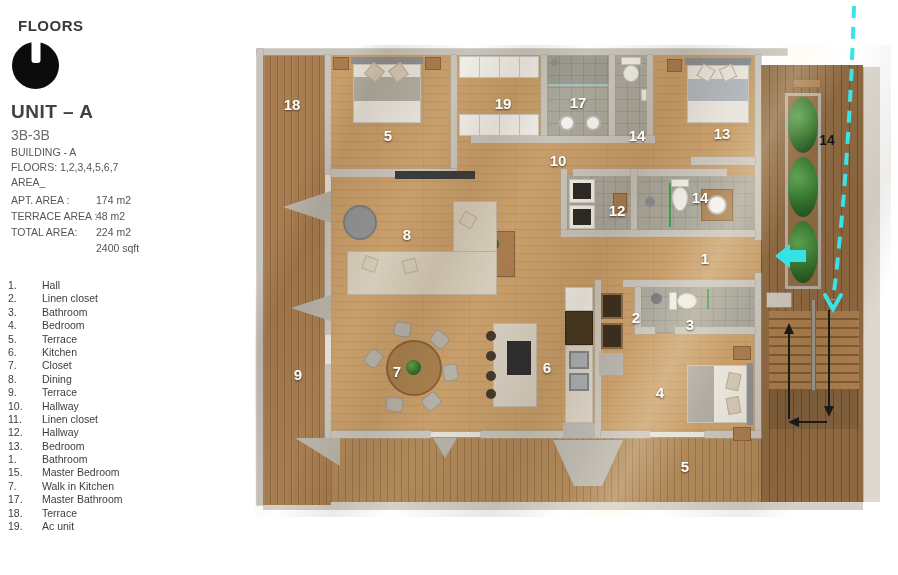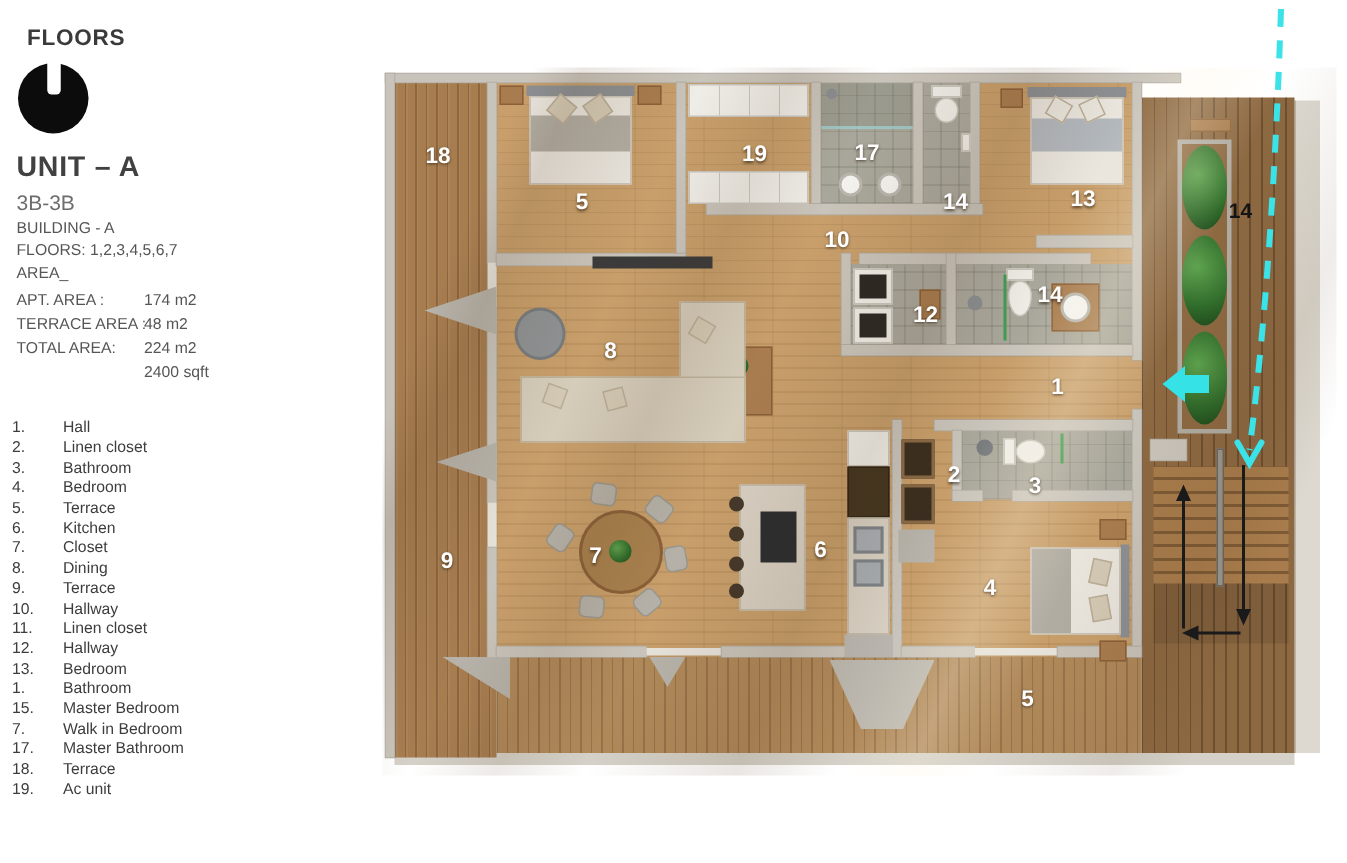--- a/index.html
+++ b/index.html
@@ -96,21 +96,21 @@
       <div class="lrow"><span class="n">6.</span><span>Kitchen</span></div>
       <div class="lrow"><span class="n">7.</span><span>Closet</span></div>
       <div class="lrow"><span class="n">8.</span><span>Dining</span></div>
       <div class="lrow"><span class="n">9.</span><span>Terrace</span></div>
       <div class="lrow"><span class="n">10.</span><span>Hallway</span></div>
       <div class="lrow"><span class="n">11.</span><span>Linen closet</span></div>
       <div class="lrow"><span class="n">12.</span><span>Hallway</span></div>
       <div class="lrow"><span class="n">13.</span><span>Bedroom</span></div>
       <div class="lrow"><span class="n">1.</span><span>Bathroom</span></div>
       <div class="lrow"><span class="n">15.</span><span>Master Bedroom</span></div>
-      <div class="lrow"><span class="n">7.</span><span>Walk in Bedroom</span></div>
+      <div class="lrow"><span class="n">7.</span><span>Walk in Kitchen</span></div>
       <div class="lrow"><span class="n">17.</span><span>Master Bathroom</span></div>
       <div class="lrow"><span class="n">18.</span><span>Terrace</span></div>
       <div class="lrow"><span class="n">19.</span><span>Ac unit</span></div>
     </div>
   </aside>
 
   <div class="plan">
 
     <div class="a wall" style="left:2px;top:4px;width:530px;height:6px;"></div>
     <div class="a wall" style="left:2px;top:4px;width:6px;height:456px;"></div>

